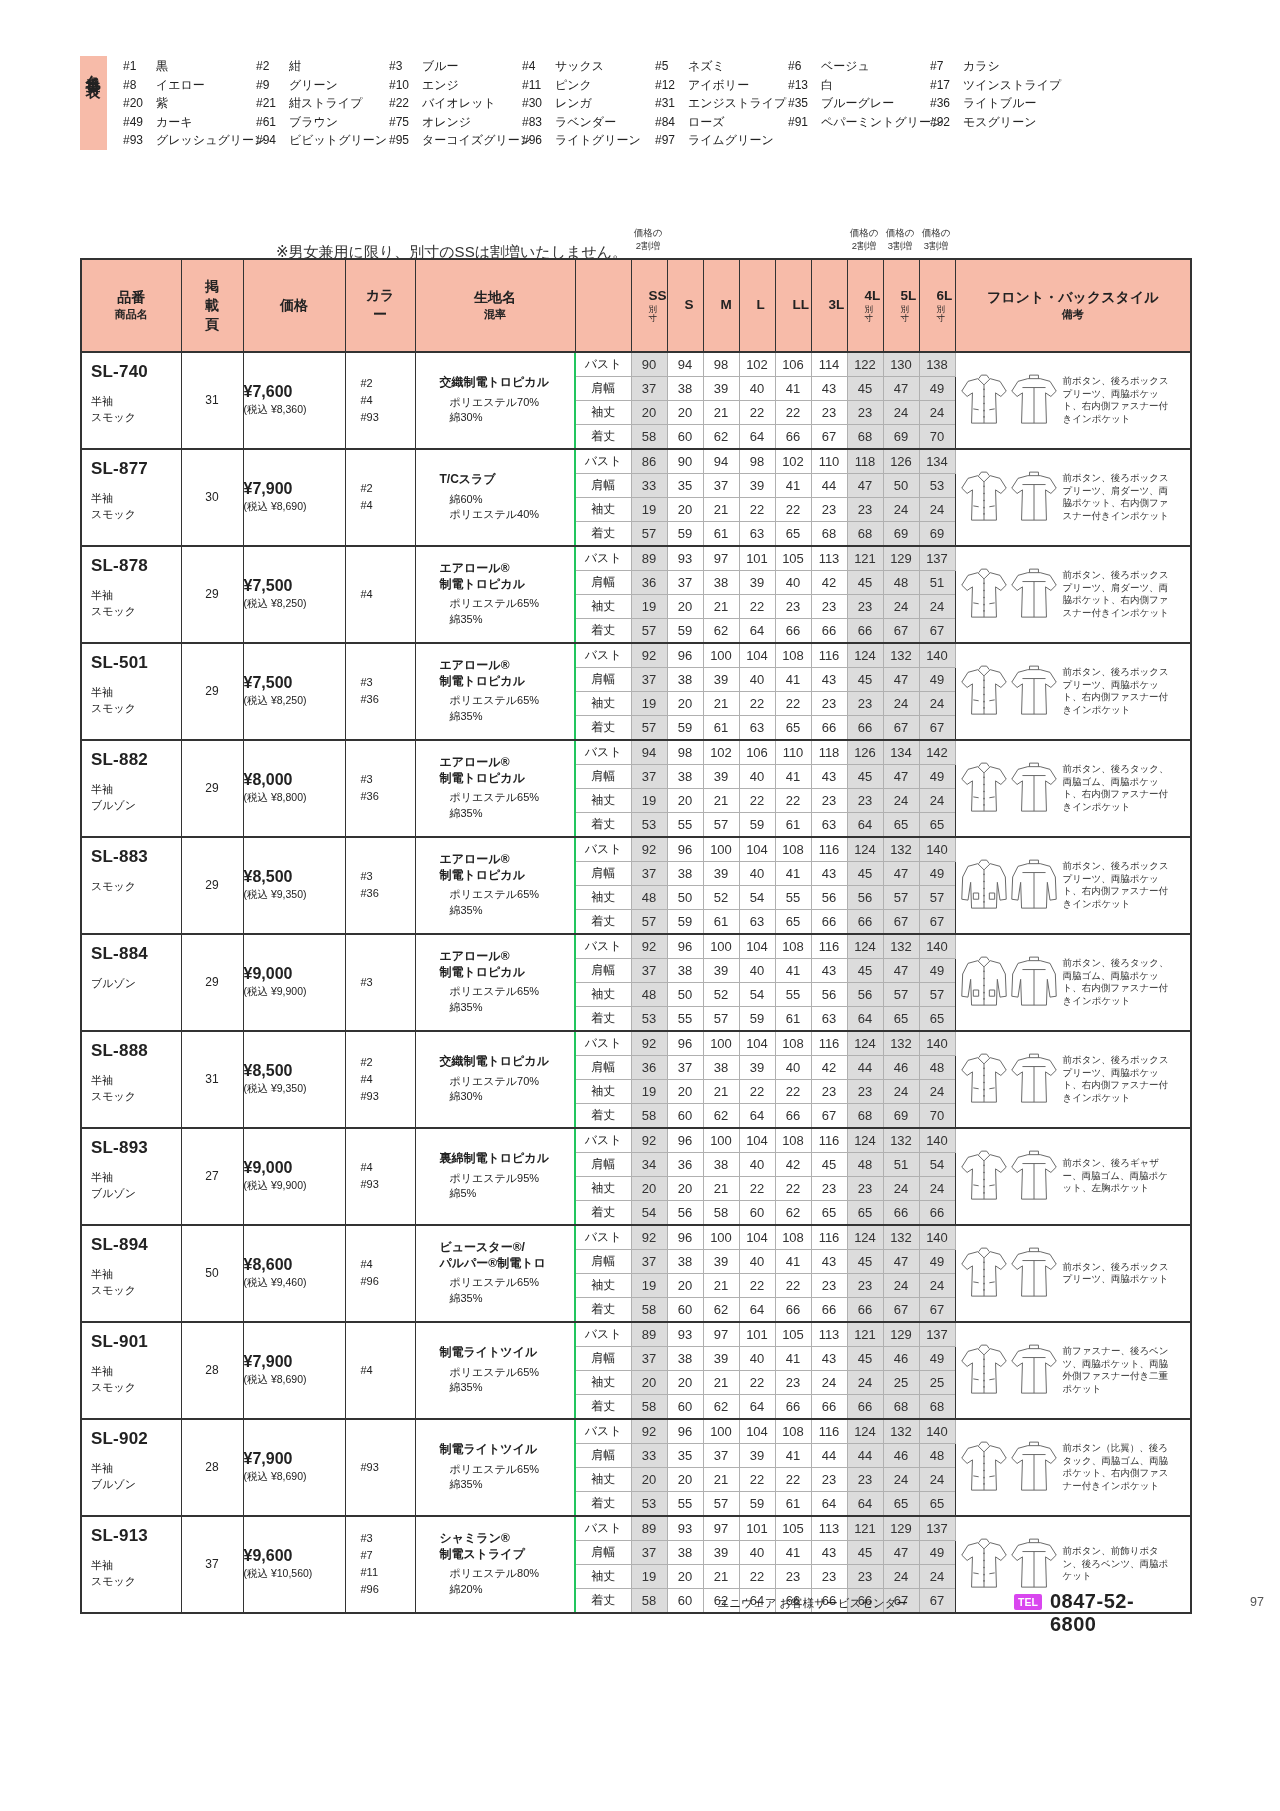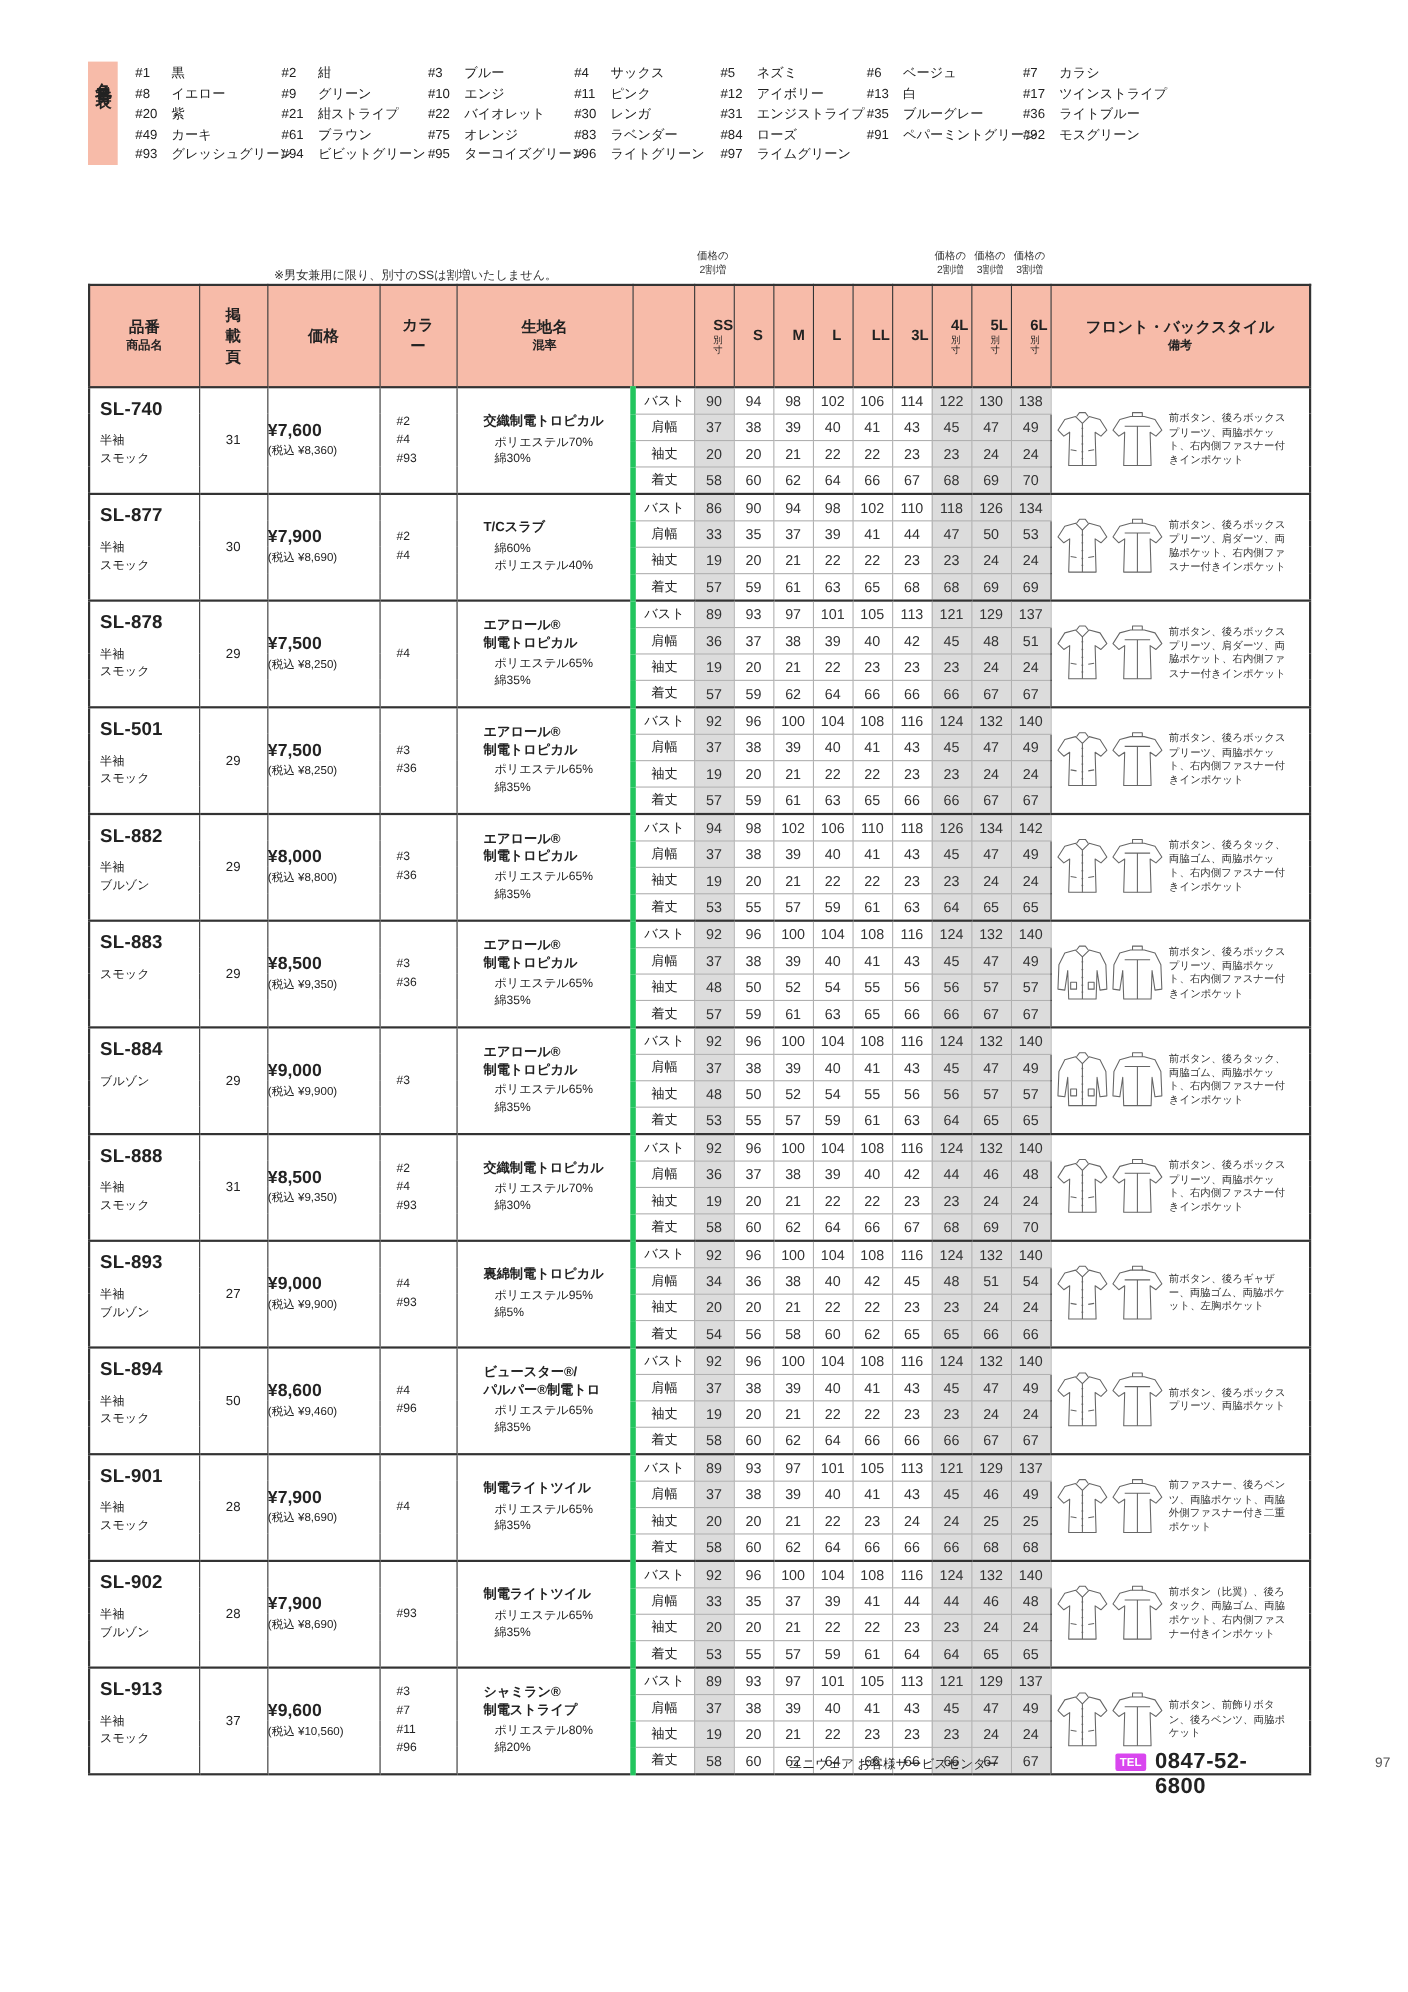--- a/index.html
+++ b/index.html
@@ -14,42 +14,42 @@
     background:#f7bba9;writing-mode:vertical-rl;text-orientation:upright;
     font-size:15px;font-weight:bold;line-height:1;letter-spacing:3px;
     padding:7px 6px;height:80px;color:#222;
   }
   .chart-cols{display:flex;margin-left:16px;padding-top:1px;}
   .chart-col{width:133px;}
   .chart-col:nth-child(6){width:142px;}
   .chart-item{font-size:12px;line-height:18.5px;display:flex;white-space:nowrap;}
   .chart-item .ccode{width:33px;flex:none;}
   
-  .table-note{position:absolute;top:243px;left:249px;font-size:11px;color:#333;}
+  .table-note{position:absolute;top:243px;left:276px;font-size:15px;color:#333;}
   .surcharge{position:absolute;top:227px;width:60px;text-align:center;
     font-size:9.5px;line-height:1.35;color:#333;}
   .s0{left:618px;} .s1{left:834px;} .s2{left:870px;} .s3{left:906px;}
   
   table.spec{
     position:absolute;top:258px;left:80px;width:1110px;
     border-collapse:collapse;table-layout:fixed;border:2px solid #333;
   }
   .c-code{width:100px;} .c-page{width:62px;} .c-price{width:102px;}
   .c-color{width:70px;} .c-fabric{width:160px;} .c-mlabel{width:56px;}
   .c-size{width:36px;} .c-style{width:236px;}
   th{background:#f7bba9;border:1px solid #333;border-bottom:2px solid #333;
      height:54px;padding:17px;font-weight:bold;vertical-align:middle;text-align:center;}
   th .h1{font-size:14px;line-height:1.35;}
   th .h2{font-size:11px;line-height:1.35;}
   th.size .h1{font-size:13.5px;}
   th.size small{display:block;font-size:8.5px;font-weight:normal;line-height:1.1;}
   td{border:1px solid #b0b0b0;padding:0;}
   td.num{font-size:13px;text-align:center;height:23px;color:#333;}
   td.gray{background:#dcdcdc;}
-  td.mlabel{font-size:12px;text-align:center;border-left:5px solid #22c55e;color:#222;}
+  td.mlabel{font-size:12px;text-align:center;border-left:2px solid #22c55e;color:#222;}
   td.code,td.page,td.price,td.color,td.fabric,td.style{
     border:1px solid #333;border-bottom:2px solid #333;background:#fff;}
   tr.block-end td{border-bottom:2px solid #333;}
   td.code{vertical-align:top;padding:9px 0 0 9px;}
   .pcode{font-size:17px;font-weight:bold;letter-spacing:.2px;}
   .ptype{font-size:11px;margin-top:11px;line-height:1.5;}
   td.page{font-size:12px;text-align:center;}
   td.price{text-align:left;}
   .pprice{font-size:16px;font-weight:bold;}
   .ptax{font-size:10.5px;margin-top:2px;}

